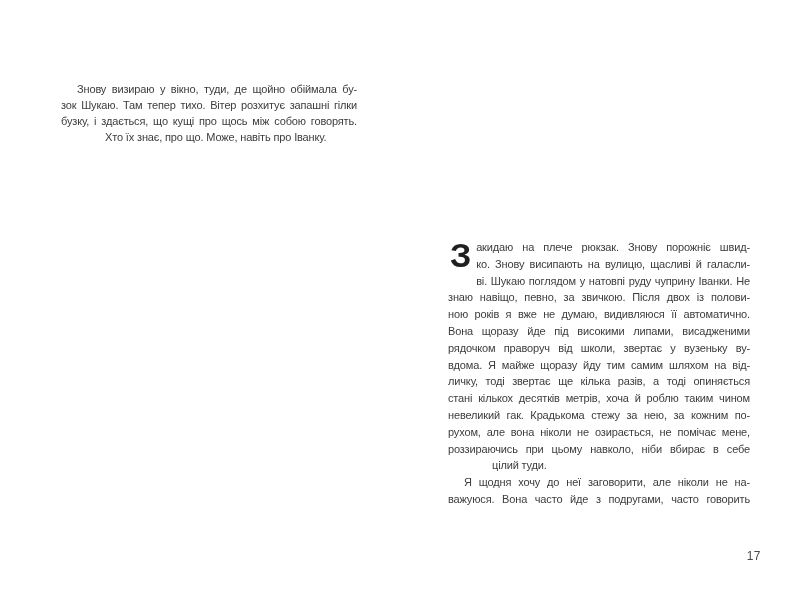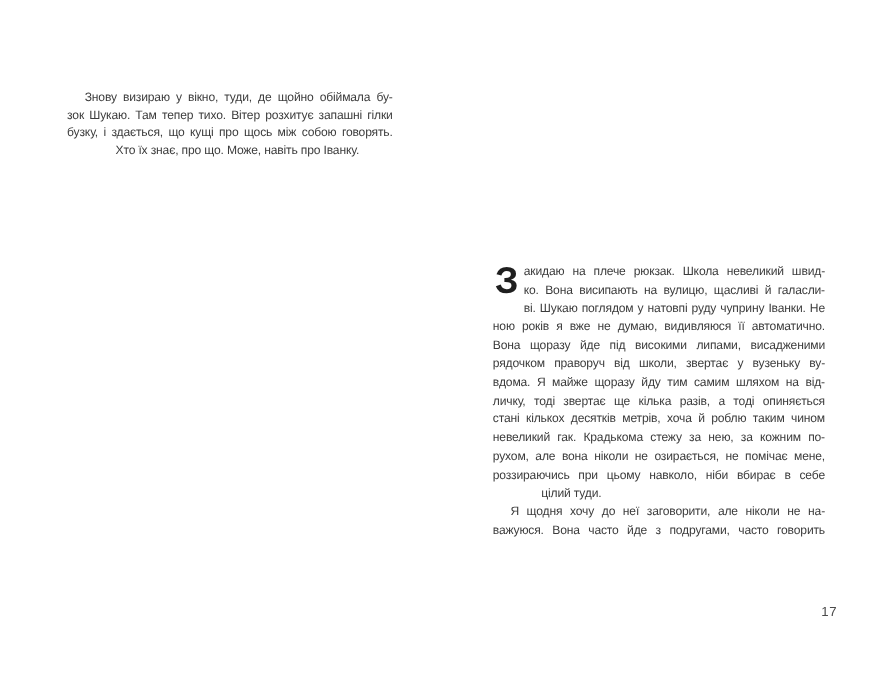--- a/index.html
+++ b/index.html
@@ -81,23 +81,24 @@
         <div class="line">зок Шукаю. Там тепер тихо. Вітер розхитує запашні гілки</div>
         <div class="line">бузку, і здається, що кущі про щось між собою говорять.</div>
         <div class="line end">Хто їх знає, про що. Може, навіть про Іванку.</div>
       </div>
   </div>
 
   <div class="page right">
     <div class="right-block">
       <div class="para">
         <span class="dropcap">З</span>
-      <div class="line">акидаю на плече рюкзак. Школа невеликий швид-</div>
-          <div class="line">ко. Вона висипають на вулицю, щасливі й галасли-</div>
+      <div class="line">акидаю на плече рюкзак. Знову порожніє швид-</div>
+          <div class="line">ко. Знову висипають на вулицю, щасливі й галасли-</div>
           <div class="line">ві. Шукаю поглядом у натовпі руду чуприну Іванки. Не</div>
+          <div class="line">знаю навіщо, певно, за звичкою. Після двох із полови-</div>
           <div class="line">ною років я вже не думаю, видивляюся її автоматично.</div>
           <div class="line">Вона щоразу йде під високими липами, висадженими</div>
           <div class="line">рядочком праворуч від школи, звертає у вузеньку ву-</div>
           <div class="line">вдома. Я майже щоразу йду тим самим шляхом на від-</div>
           <div class="line">личку, тоді звертає ще кілька разів, а тоді опиняється</div>
           <div class="line">стані кількох десятків метрів, хоча й роблю таким чином</div>
           <div class="line">невеликий гак. Крадькома стежу за нею, за кожним по-</div>
           <div class="line">рухом, але вона ніколи не озирається, не помічає мене,</div>
           <div class="line">роззираючись при цьому навколо, ніби вбирає в себе</div>
           <div class="line end">цілий туди.</div>

